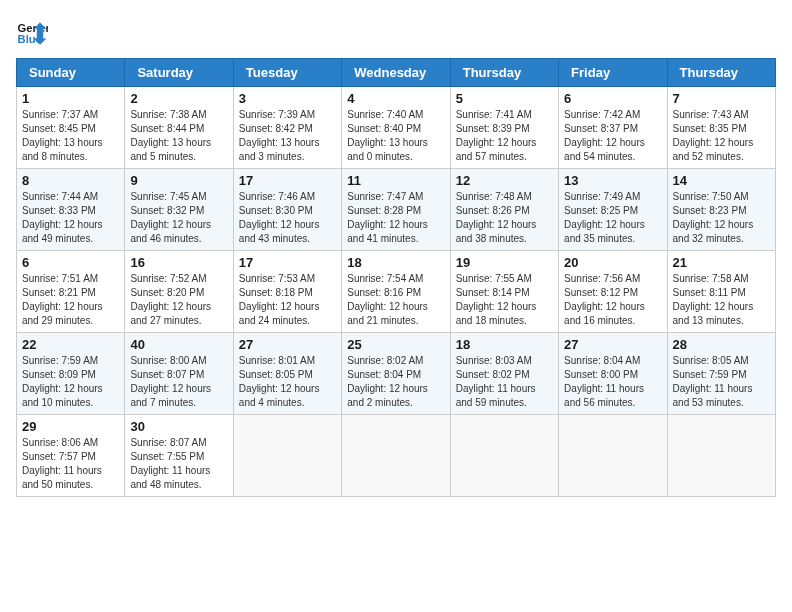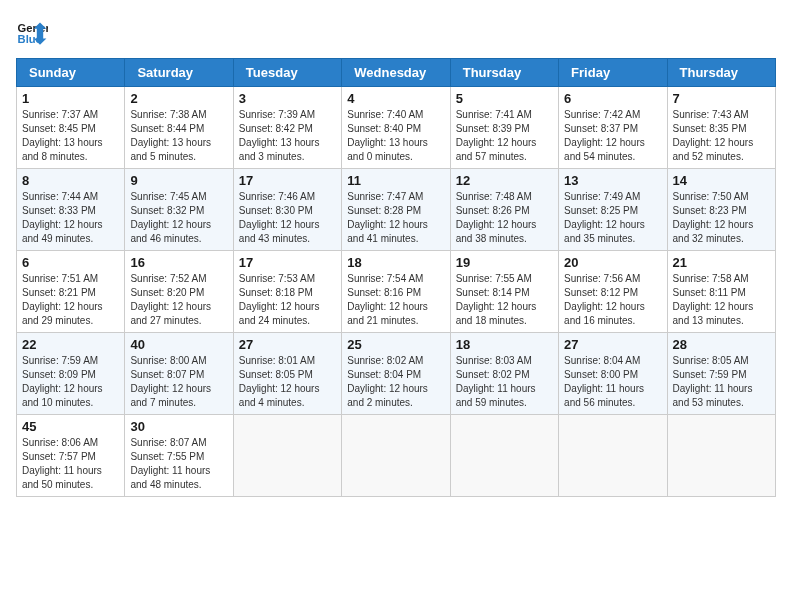--- a/index.html
+++ b/index.html
@@ -221,21 +221,21 @@
           <span class="day-num">27</span>
           <div class="day-content">Sunrise: 8:04 AM<br>Sunset: 8:00 PM<br>Daylight: 11 hours and 56 minutes.</div>
         </td>
         <td>
           <span class="day-num">28</span>
           <div class="day-content">Sunrise: 8:05 AM<br>Sunset: 7:59 PM<br>Daylight: 11 hours and 53 minutes.</div>
         </td>
       </tr>
       <tr>
         <td>
-          <span class="day-num">45</span>
+          <span class="day-num">29</span>
           <div class="day-content">Sunrise: 8:06 AM<br>Sunset: 7:57 PM<br>Daylight: 11 hours and 50 minutes.</div>
         </td>
         <td>
           <span class="day-num">30</span>
           <div class="day-content">Sunrise: 8:07 AM<br>Sunset: 7:55 PM<br>Daylight: 11 hours and 48 minutes.</div>
         </td>
         <td class="empty-cell"></td>
         <td class="empty-cell"></td>
         <td class="empty-cell"></td>
         <td class="empty-cell"></td>

